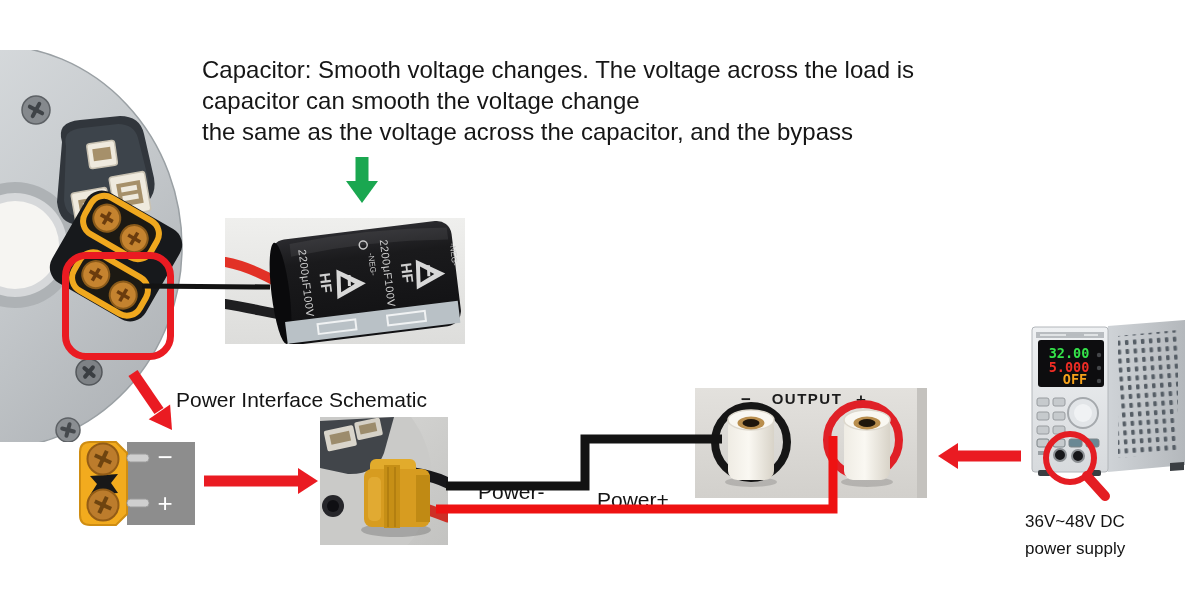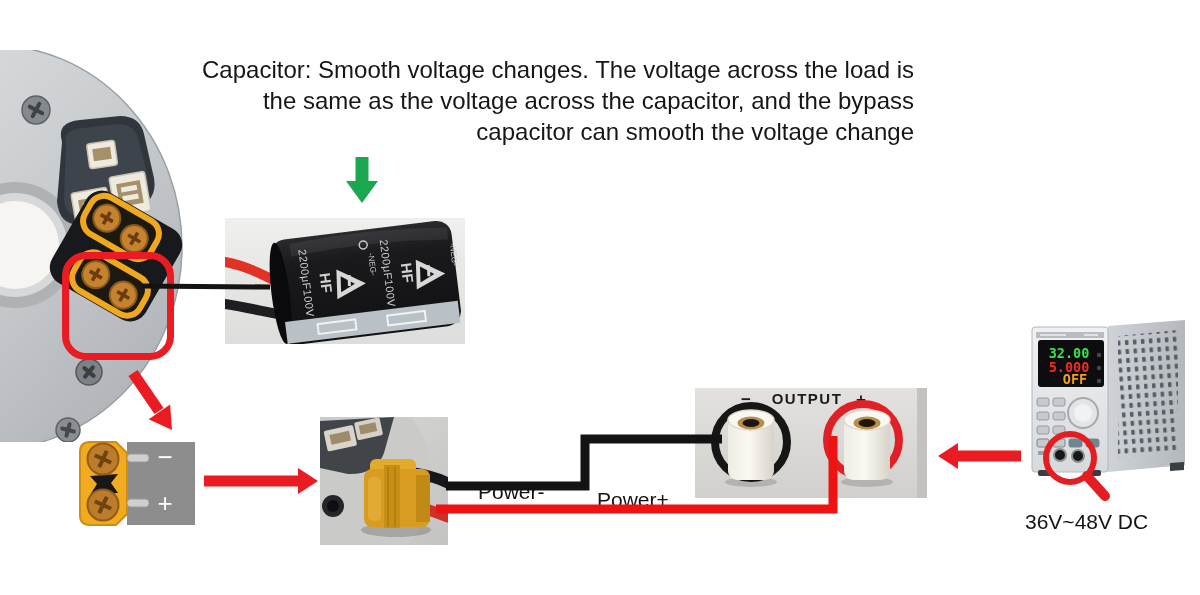--- a/index.html
+++ b/index.html
@@ -1,21 +1,21 @@
 <!DOCTYPE html>
 <html><head>
 <meta charset="utf-8">
 <style>
   html,body{margin:0;padding:0;background:#fff;}
   #canvas{position:relative;width:1200px;height:595px;background:#ffffff;overflow:hidden;
           font-family:"Liberation Sans",sans-serif;}
   .abs{position:absolute;}
-  .note{font-size:24px;line-height:31px;color:#161616;white-space:nowrap;text-align:right;}
+  .note{font-size:24px;line-height:31px;color:#161616;white-space:nowrap;}
   .lbl{font-size:21px;color:#141414;white-space:nowrap;}
-  .cap2{font-size:21px;line-height:27px;color:#141414;white-space:nowrap;}
+  .cap2{font-size:17px;line-height:27px;color:#141414;white-space:nowrap;}
   #red-rect{border:7px solid #ea1b22;border-radius:24px;box-sizing:border-box;}
   svg{display:block;}
 </style>
 </head>
 <body>
 
 <div id="canvas">
 
   <svg class="abs" style="left:0;top:50px" width="190" height="392" viewBox="0 0 190 392">
     <defs>
@@ -320,31 +320,33 @@
     <polygon points="144,145 158,144 158,152 144,153" fill="#3a3e42"></polygon>
 
     <g>
       <circle cx="44" cy="140" r="24" fill="none" stroke="#e41d23" stroke-width="6"></circle>
       <line x1="61" y1="158" x2="79" y2="178" stroke="#e41d23" stroke-width="10" stroke-linecap="round"></line>
     </g>
   </svg>
 
   <div class="abs note" style="left:202px;top:54px">
     <div>Capacitor: Smooth voltage changes. The voltage across the load is</div>
+    <div>capacitor can smooth the voltage change</div>
     <div>the same as the voltage across the capacitor, and the bypass</div>
-    <div>capacitor can smooth the voltage change</div>
   </div>
 
+  <div class="abs lbl" style="left:176px;top:388px">Power Interface Schematic</div>
 
   <div class="abs lbl" style="left:478px;top:480px">Power-</div>
 
   <div class="abs lbl" style="left:597px;top:488px">Power+</div>
 
   <div class="abs cap2" style="left:1025px;top:508px">
     <div>36V~48V DC</div>
+    <div>power supply</div>
   </div>
 
   <svg class="abs" style="left:0;top:0;pointer-events:none" width="1200" height="595" viewBox="0 0 1200 595">
 
     <line x1="142" y1="286" x2="270" y2="287" stroke="#131313" stroke-width="5"></line>
 
     <polyline points="446,486 585,486 585,439 722,439" fill="none" stroke="#131313" stroke-width="9"></polyline>
 
     <polyline points="436,509 833,509 833,436" fill="none" stroke="#ee1212" stroke-width="9"></polyline>
 

